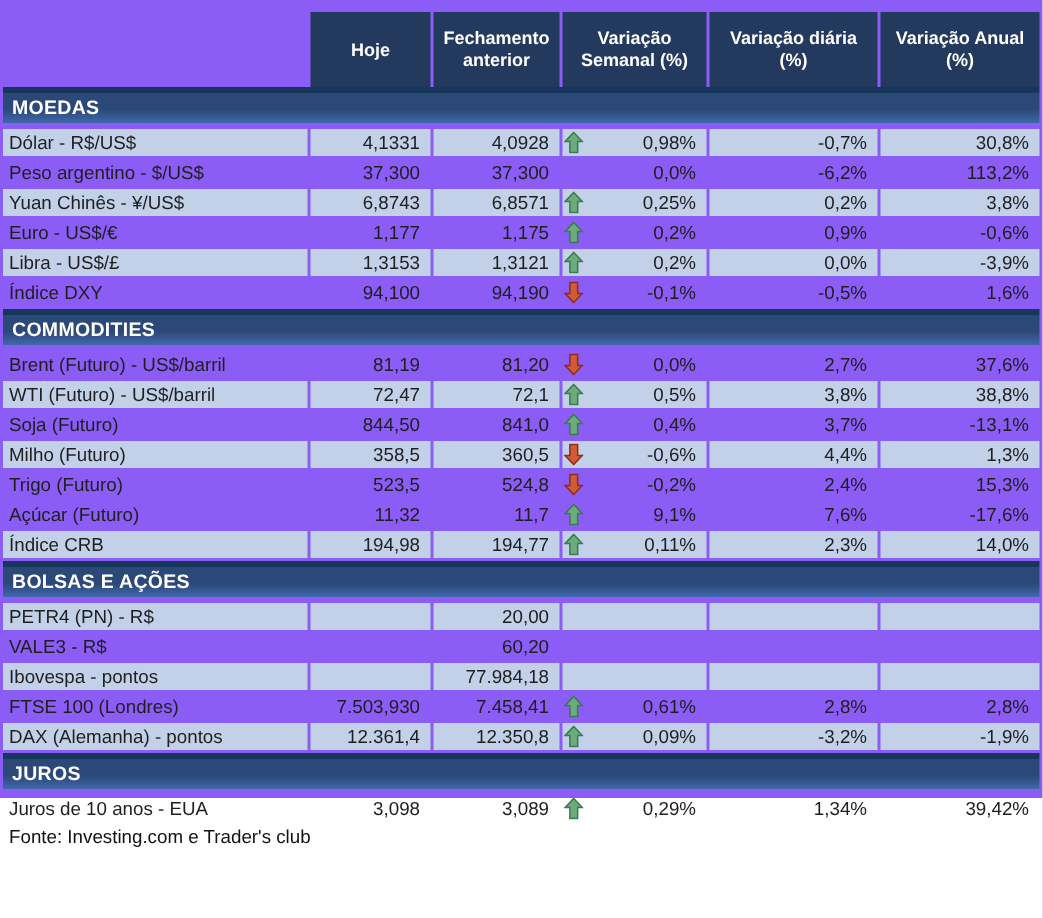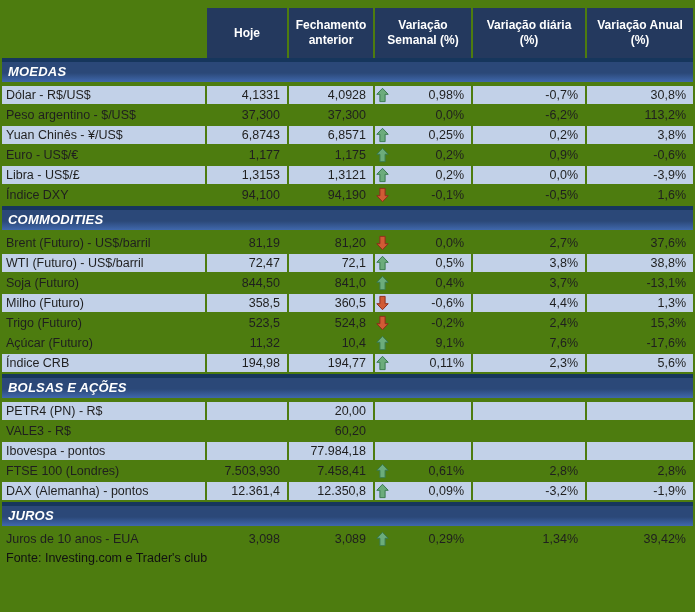--- a/index.html
+++ b/index.html
@@ -6,33 +6,33 @@
     --header-bg:#24395E;
     --band-top:#2B4878;
     --band-bottom:#4068AC;
     --band-border:#16365C;
     --row-alt:#C2D1E8;
     --text:#1F1F1F;
   }
   *{box-sizing:border-box;margin:0;padding:0;}
   html,body{width:695px;height:612px;overflow:hidden;background:#FFFFFF;
     font-family:"Liberation Sans","DejaVu Sans",sans-serif;color:var(--text);}
-  .sheet{width:695px;height:612px;padding:8px 2px 0 2px;background:#4d7c0f;}
+  .sheet{width:695px;height:532px;padding:8px 2px 0 2px;background:#8b5cf6;}
   .grid-row{display:grid;grid-template-columns:203px 80px 84px 96px 112px 106px;column-gap:2px;}
   
   .header-row{height:50px;margin-bottom:0;}
   .hcell{background:var(--header-bg);color:#FFFFFF;font-weight:bold;font-size:12px;
     display:flex;align-items:center;justify-content:center;text-align:center;
     line-height:1.25;padding:2px 3px;}
   .hcorner{background:transparent;}
   
   .section-band{height:24px;border-top:4px solid var(--band-border);
     background:linear-gradient(180deg,var(--band-top) 0%,var(--band-top) 55%,var(--band-bottom) 100%);
     color:#FFFFFF;font-weight:bold;font-size:13px;padding:2px 0 0 6px;
-    margin-bottom:4px;letter-spacing:.2px;font-style:italic;}
+    margin-bottom:4px;letter-spacing:.2px;}
   
   .data-row{height:18px;margin-bottom:2px;font-size:12.5px;}
   .cell{display:flex;align-items:center;height:18px;background:transparent;}
   .data-row.alt .cell{background:var(--row-alt);}
   .c-label{padding-left:4px;justify-content:flex-start;white-space:nowrap;overflow:hidden;}
   .c-num{justify-content:flex-end;padding-right:7px;font-variant-numeric:tabular-nums;}
   .c-var{position:relative;text-align:right;}
   .c-var .arrow{position:absolute;left:1px;top:50%;transform:translateY(-50%);
     display:inline-flex;line-height:0;}
   
@@ -212,21 +212,21 @@
             </svg>
           </span>
           <span>-0,2%</span>
         </div>
         <div class="cell c-num">2,4%</div>
         <div class="cell c-num">15,3%</div>
       </div>
       <div class="grid-row data-row">
         <div class="cell c-label">Açúcar (Futuro)</div>
         <div class="cell c-num">11,32</div>
-        <div class="cell c-num">10,4</div>
+        <div class="cell c-num">11,7</div>
         <div class="cell c-num c-var">
           <span class="arrow">
             <svg width="13" height="15" viewBox="0 0 13 15">
               <path d="M6.5 0.8 L12.2 6.8 H9.1 V14.2 H3.9 V6.8 H0.8 Z" fill="#6CAC7C" stroke="#3A7A4E" stroke-width="1"></path>
             </svg>
           </span>
           <span>9,1%</span>
         </div>
         <div class="cell c-num">7,6%</div>
         <div class="cell c-num">-17,6%</div>
@@ -237,21 +237,21 @@
         <div class="cell c-num">194,77</div>
         <div class="cell c-num c-var">
           <span class="arrow">
             <svg width="13" height="15" viewBox="0 0 13 15">
               <path d="M6.5 0.8 L12.2 6.8 H9.1 V14.2 H3.9 V6.8 H0.8 Z" fill="#6CAC7C" stroke="#3A7A4E" stroke-width="1"></path>
             </svg>
           </span>
           <span>0,11%</span>
         </div>
         <div class="cell c-num">2,3%</div>
-        <div class="cell c-num">5,6%</div>
+        <div class="cell c-num">14,0%</div>
       </div>
       <div class="section-band">BOLSAS E AÇÕES</div>
       <div class="grid-row data-row alt">
         <div class="cell c-label">PETR4 (PN) - R$</div>
         <div class="cell c-num"></div>
         <div class="cell c-num">20,00</div>
         <div class="cell c-num c-var">
           <span></span>
         </div>
         <div class="cell c-num"></div>

